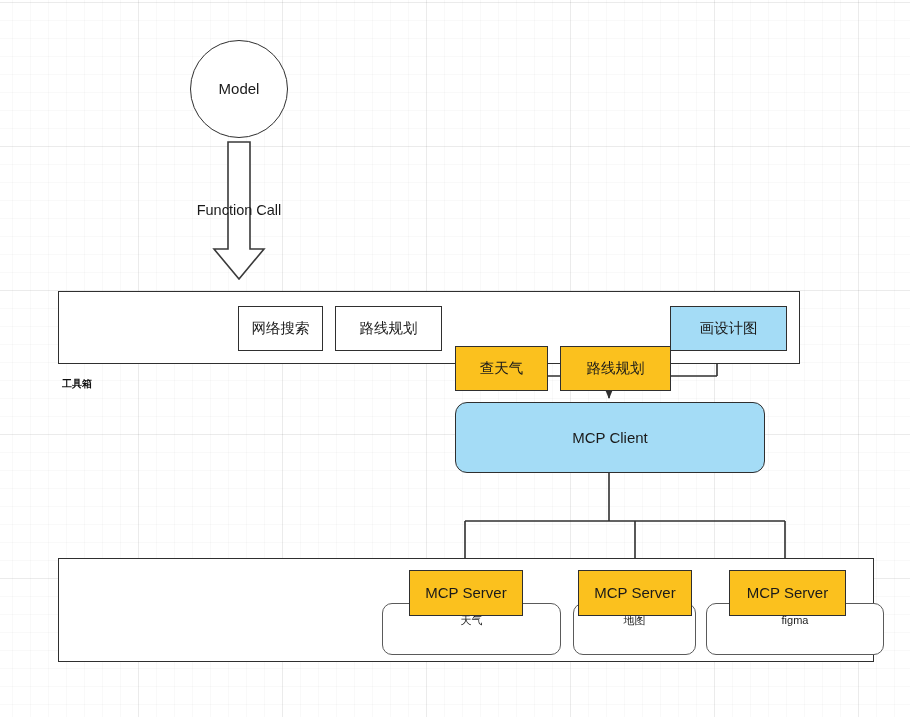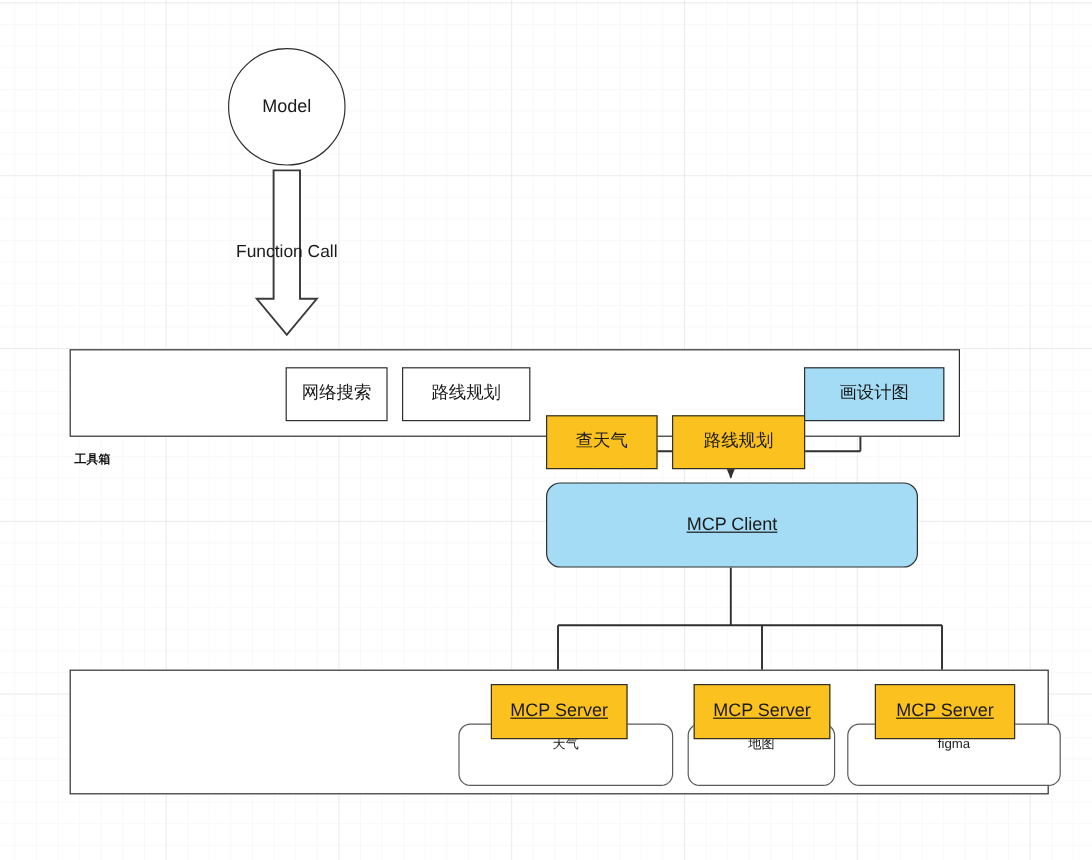--- a/index.html
+++ b/index.html
@@ -98,21 +98,20 @@
   .t7 { left: 670px; width: 117px; }
 
   
   .mcp-client {
     left: 455px; top: 402px;
     width: 310px; height: 71px;
     border: 1.6px solid #2f2f2f;
     border-radius: 12px;
     background: #A4DCF6;
     font-size: 15px;
-    text-decoration: underline;
   }
 
   
   .servers-outer {
     left: 58px; top: 558px;
     width: 816px; height: 104px;
     border: 1.6px solid #2f2f2f;
     background: #ffffff;
   }
 
@@ -131,21 +130,20 @@
   .sb2 { left: 573px; width: 123px; }
   .sb3 { left: 706px; width: 178px; }
 
   
   .srv-tag {
     top: 570px;
     height: 46px;
     border: 1.5px solid #2f2f2f;
     background: #FBC11E;
     font-size: 15px;
-    text-decoration: underline;
   }
   .st1 { left: 409px; width: 114px; }
   .st2 { left: 578px; width: 114px; }
   .st3 { left: 729px; width: 117px; }
 </style>
 </head>
 <body>
 
 <div id="canvas">
 

